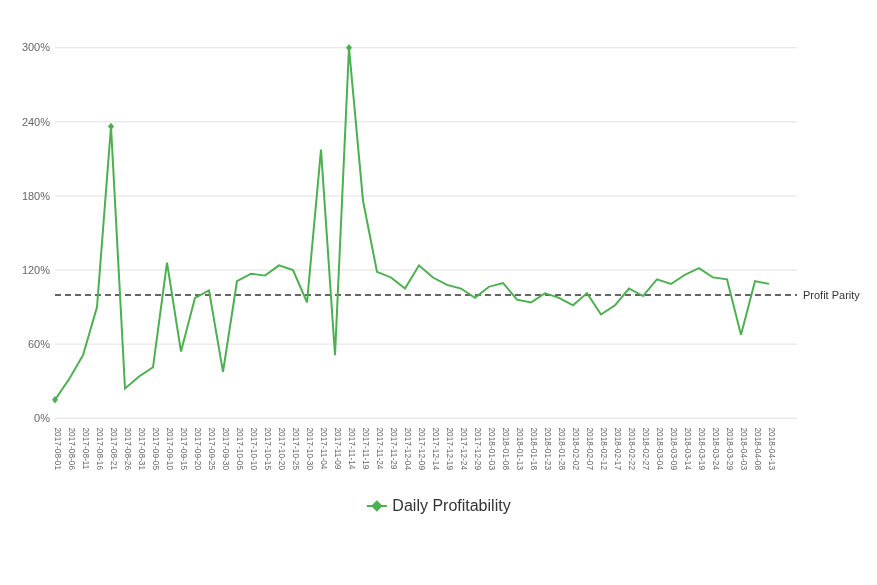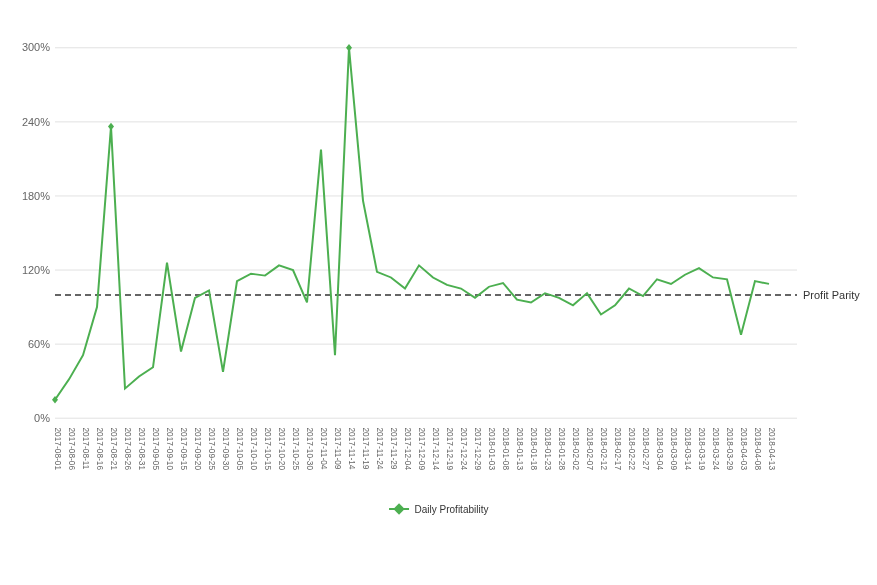--- a/index.html
+++ b/index.html
@@ -29,21 +29,21 @@
       overflow: visible;
     }
     .legend {
       position: absolute;
       bottom: 10px;
       left: 50%;
       transform: translateX(-50%);
       display: flex;
       align-items: center;
       gap: 6px;
-      font-size: 10px;
+      font-size: 16px;
     }
     .legend-icon {
       width: 20px;
       height: 12px;
       position: relative;
       display: flex;
       align-items: center;
     }
     .legend-line {
       width: 100%;

